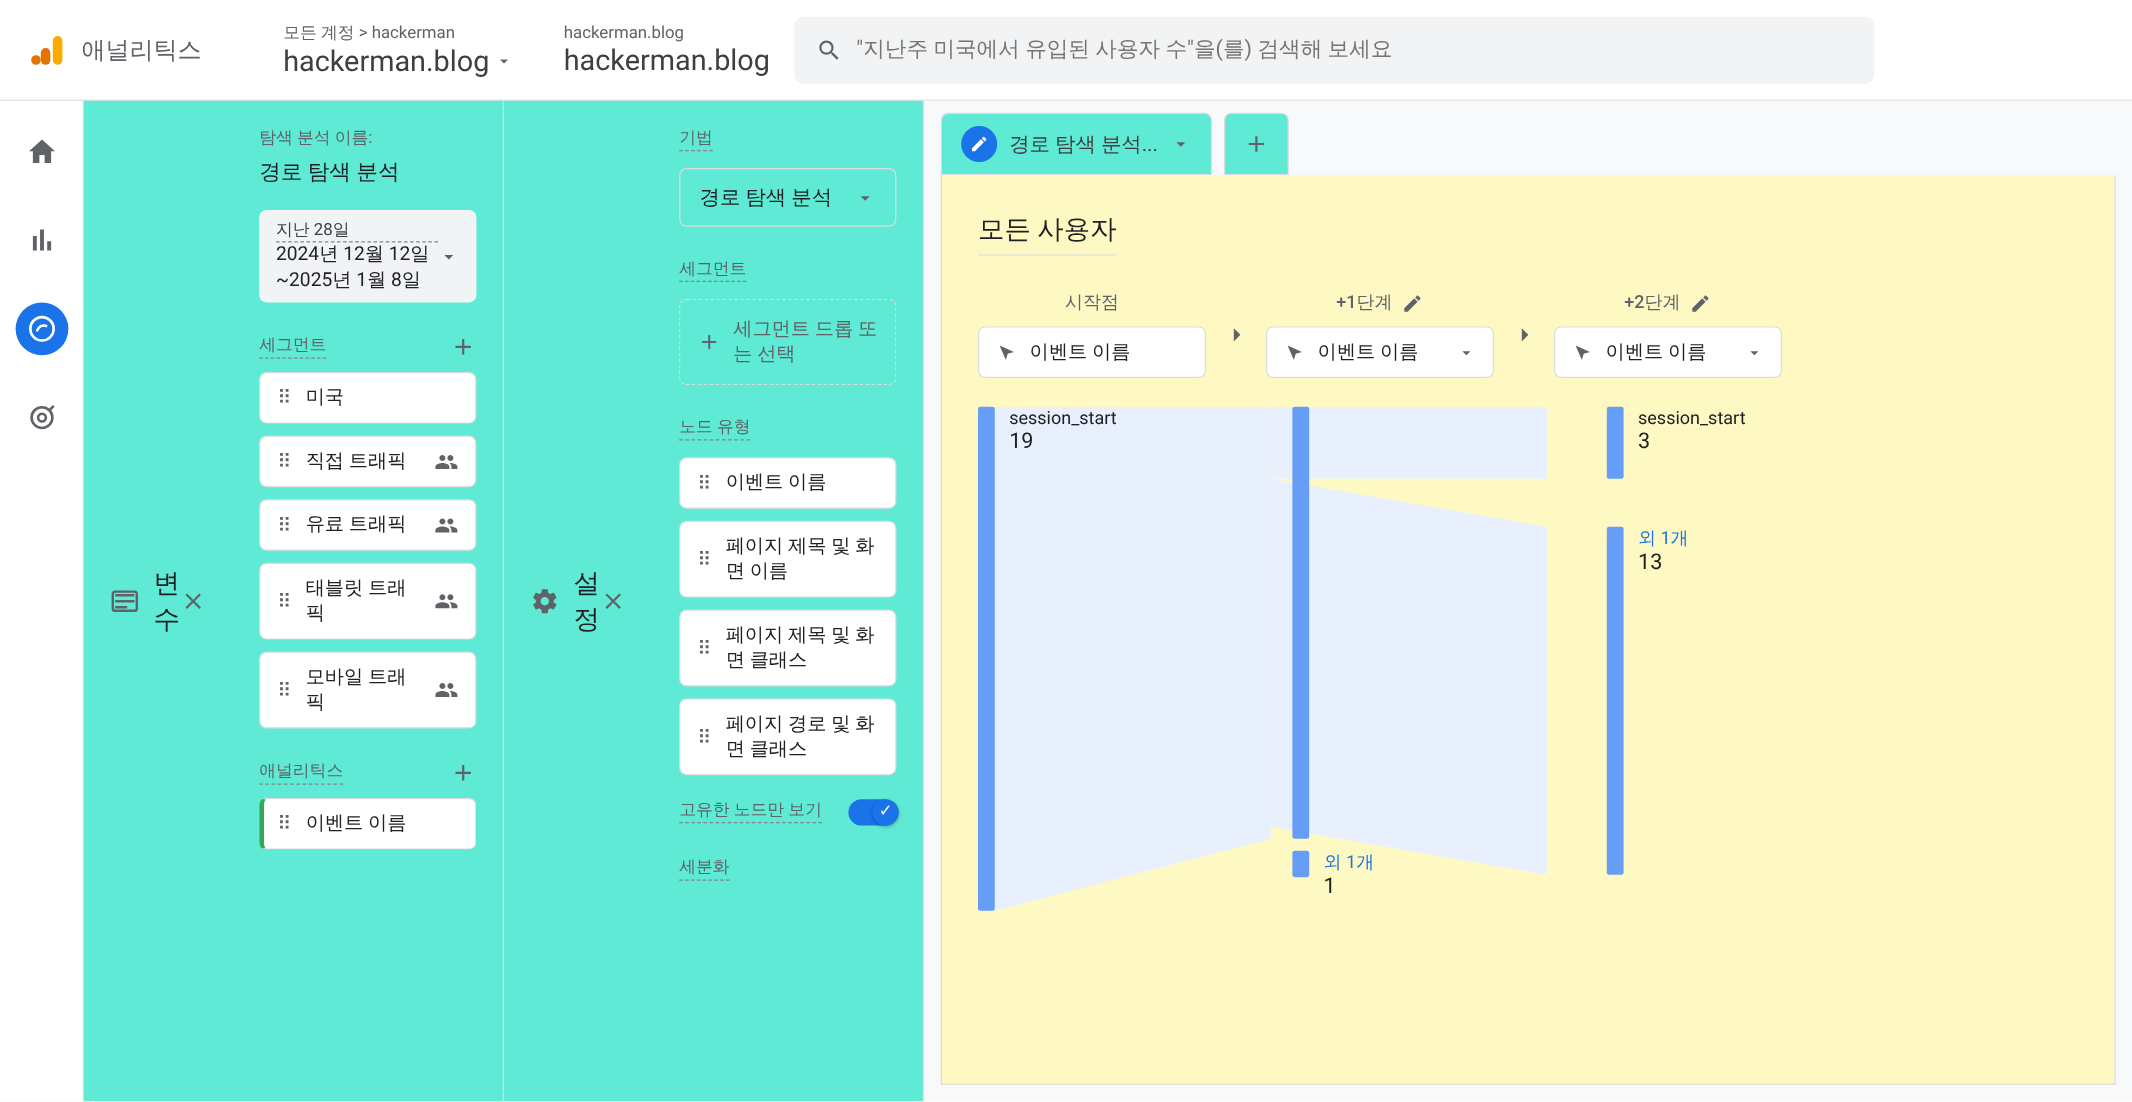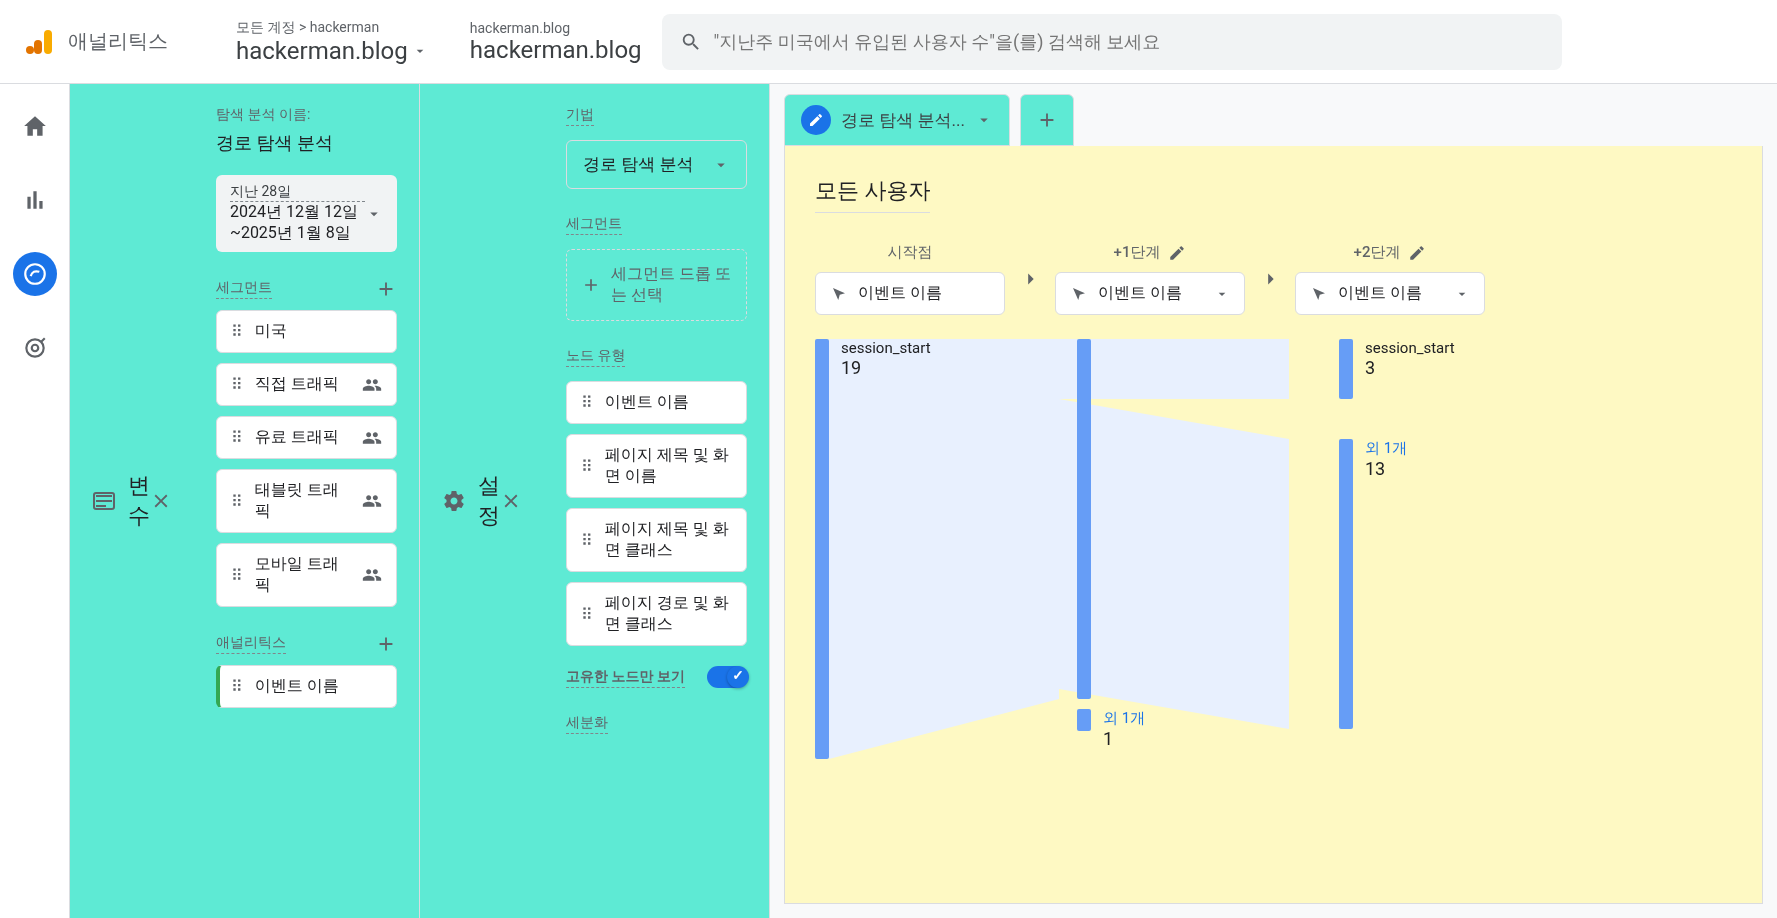--- a/index.html
+++ b/index.html
@@ -41,21 +41,21 @@
 .section-header { display: flex; align-items: center; justify-content: space-between; font-size: 15px; color: #5f6368; margin-top: 26px; margin-bottom: 10px; }
 .chip { border: 1px solid #dadce0; border-radius: 6px; padding: 10px 14px; display: flex; align-items: center; gap: 12px; font-size: 16px; color: #202124; margin-bottom: 10px; cursor: grab; background: #fff; }
 .chip .drag-handle { color: #5f6368; }
 .chip .seg-icon { margin-left: auto; color: #5f6368; }
 .chip.bordered-left { border-left: 4px solid #34a853; padding-left: 11px; }
 
 .dropzone { border: 1px dashed #dadce0; border-radius: 6px; padding: 14px; display: flex; align-items: center; gap: 10px; font-size: 16px; color: #5f6368; cursor: pointer; }
 
 .select-box { border: 1px solid #dadce0; border-radius: 6px; padding: 12px 16px; display: flex; align-items: center; justify-content: space-between; font-size: 17px; color: #202124; cursor: pointer; }
 
-.toggle-row { display: flex; align-items: flex-end; justify-content: space-between; margin-top: 20px; font-weight: bold; }
+.toggle-row { display: flex; align-items: flex-start; justify-content: space-between; margin-top: 20px; }
 .toggle { width: 40px; height: 22px; background: #1a73e8; border-radius: 11px; position: relative; }
 .toggle::after { content: ''; position: absolute; width: 22px; height: 22px; background: #1a73e8; border-radius: 50%; right: -2px; top: 0; box-shadow: 0 1px 3px rgba(0,0,0,.3); }
 .toggle::before { content: '✓'; position: absolute; right: 3px; top: 1px; color: #fff; font-size: 14px; z-index: 1; }
 
 
 .canvas { flex: 1; background: #f8f9fa; display: flex; flex-direction: column; }
 .tabs { display: flex; gap: 10px; padding: 10px 14px 0 14px; }
 .tab { background: #5eead4; border: 1px solid #dadce0; border-radius: 6px 6px 0 0; padding: 10px 16px; display: flex; align-items: center; gap: 10px; font-size: 17px; color: #3c4043; cursor: pointer; }
 .tab .edit-circle { width: 30px; height: 30px; background: #1a73e8; border-radius: 50%; display: flex; align-items: center; justify-content: center; color: #fff; }
 .tab.add { width: 54px; justify-content: center; color: #5f6368; }

